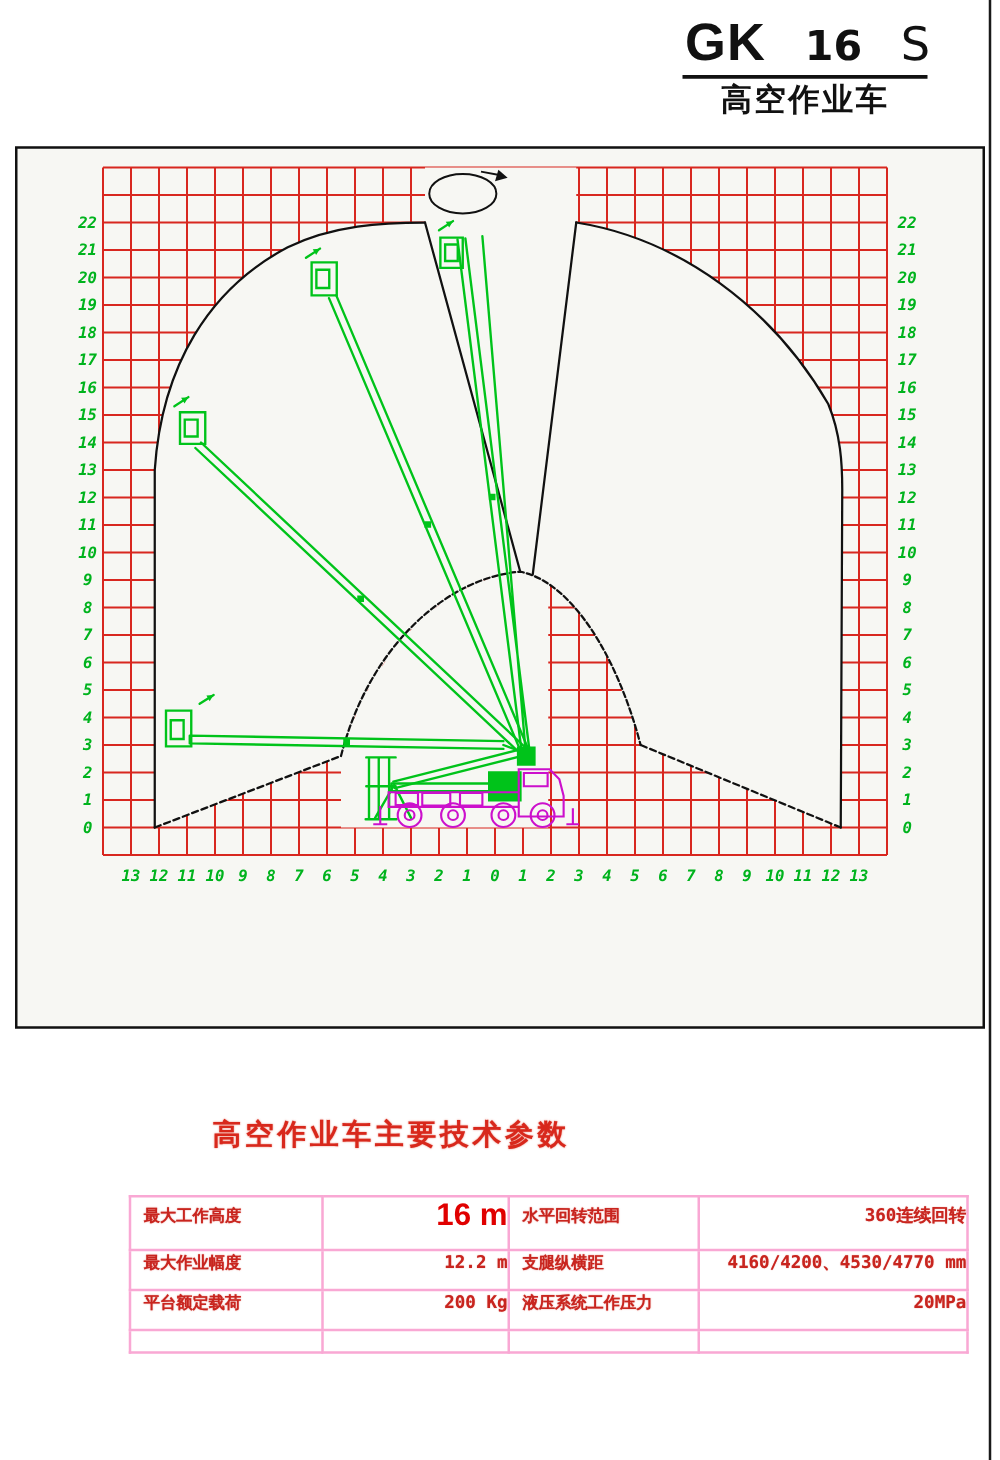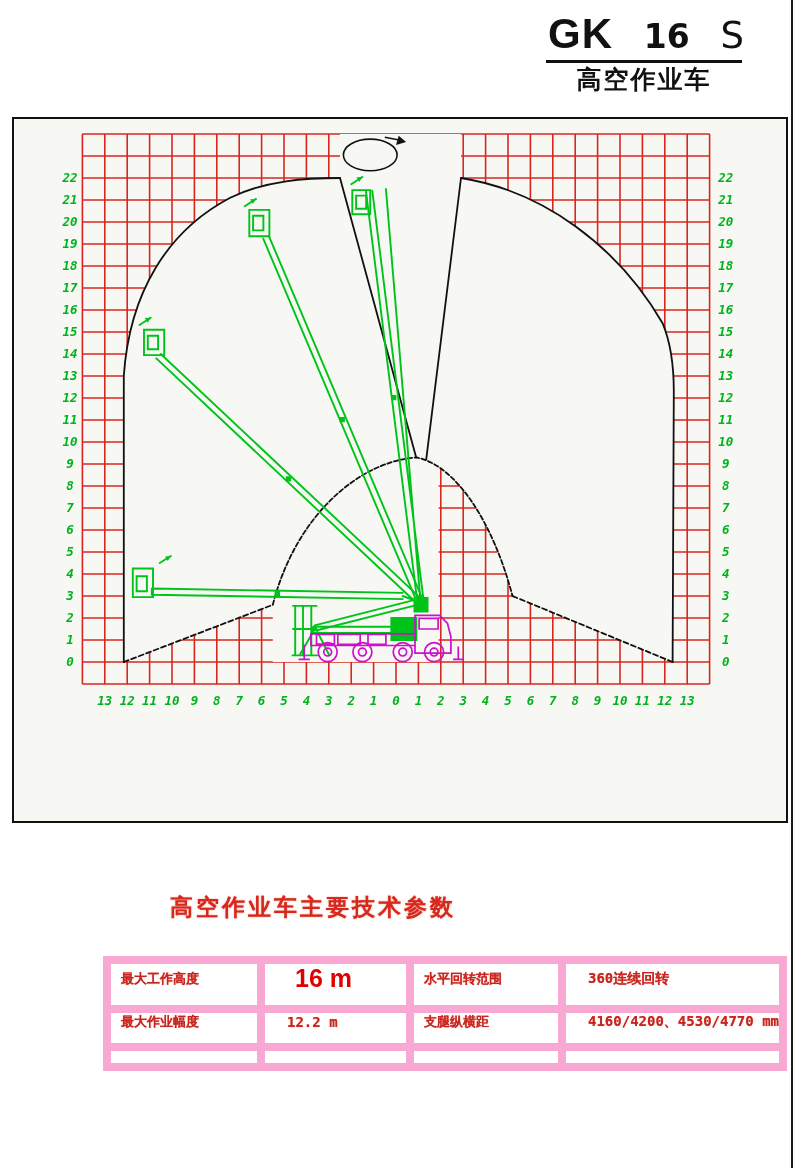--- a/index.html
+++ b/index.html
@@ -16,25 +16,25 @@
   #page-edge{left:791px;top:0;width:2px;height:1168px;background:#1a1a1a;}
 
   
   #diagram-box{left:12px;top:117px;width:772px;height:702px;border:2.5px solid #111;background:#f7f7f3;}
   #chart-svg{position:absolute;left:0;top:0;}
   #chart-caption{left:96px;top:650px;font-size:21px;font-weight:bold;color:#e02e20;letter-spacing:2px;text-shadow:0 0 1.5px rgba(224,60,40,.75);}
 
   
   #table-title{left:170px;top:892px;width:460px;font-size:23px;font-weight:bold;color:#d8281c;letter-spacing:3px;text-shadow:0 0 1.5px rgba(220,60,40,.7);}
   #params{left:103px;top:956px;border-collapse:collapse;table-layout:fixed;}
-  #params td{border:8px solid #f9a8d4;padding:0 0 12px 10px;color:#c8251f;overflow:hidden;white-space:nowrap;vertical-align:middle;}
+  #params td{border:2px solid #f9a8d4;padding:0 0 12px 10px;color:#c8251f;overflow:hidden;white-space:nowrap;vertical-align:middle;}
   #params tr{height:26px;}
   #params tr.empty-row{height:18px;}
   #params td.lbl{font-size:13px;font-weight:bold;text-shadow:0 0 1px rgba(210,50,40,.8);}
-  #params td.val{font-family:"DejaVu Sans Mono",monospace;font-size:14px;font-weight:bold;padding-left:22px;text-shadow:0 0 .8px rgba(210,50,40,.7);}
+  #params td.val{font-family:"DejaVu Sans Mono",monospace;font-size:14px;font-weight:bold;padding-left:22px;text-shadow:0 0 .8px rgba(210,50,40,.7);text-align:right;}
   #params td.big{font-family:"Liberation Sans",sans-serif;font-size:25px;font-weight:bold;color:#e00000;text-shadow:none;padding-left:30px;}
 </style>
 </head>
 <body>
 
 <div class="abs" id="brand">
   <span class="gk">GK</span>
   <span class="num">16</span>
   <span class="sfx">S</span>
 </div>
@@ -247,20 +247,26 @@
         <td class="val big">16 m</td>
         <td class="lbl">水平回转范围</td>
         <td class="val">360连续回转</td>
       </tr>
       <tr>
         <td class="lbl">最大作业幅度</td>
         <td class="val">12.2 m</td>
         <td class="lbl">支腿纵横距</td>
         <td class="val">4160/4200、4530/4770 mm</td>
       </tr>
+      <tr>
+        <td class="lbl">平台额定载荷</td>
+        <td class="val">200 Kg</td>
+        <td class="lbl">液压系统工作压力</td>
+        <td class="val">20MPa</td>
+      </tr>
       <tr class="empty-row">
         <td class="lbl"></td>
         <td class="val"></td>
         <td class="lbl"></td>
         <td class="val"></td>
       </tr>
     </tbody>
 </table>
 
 </body></html>

